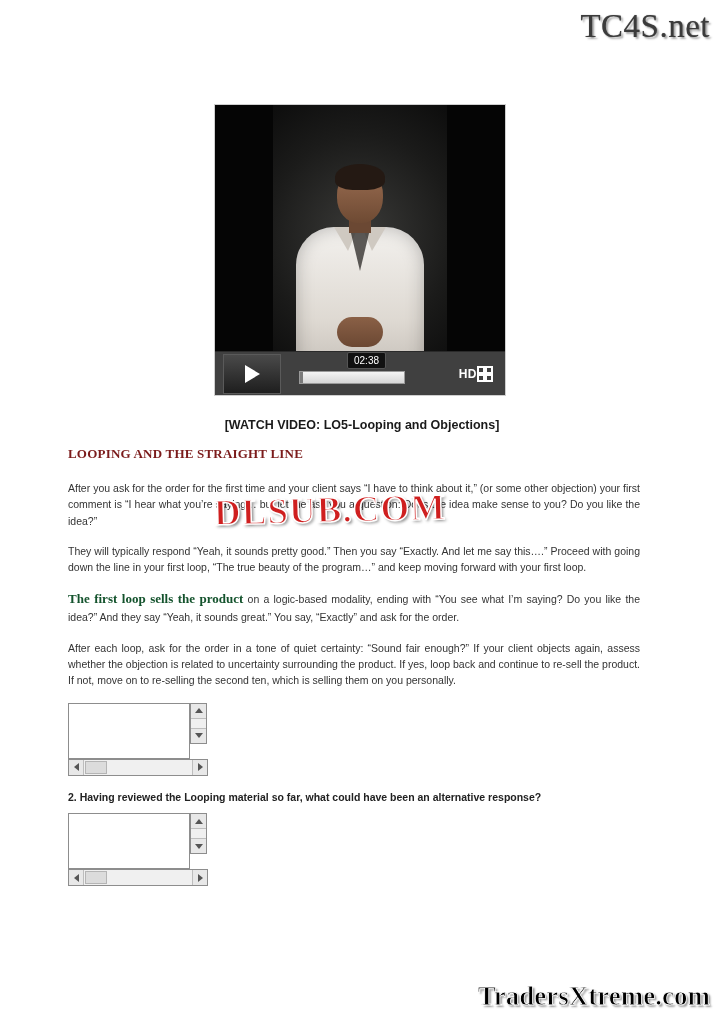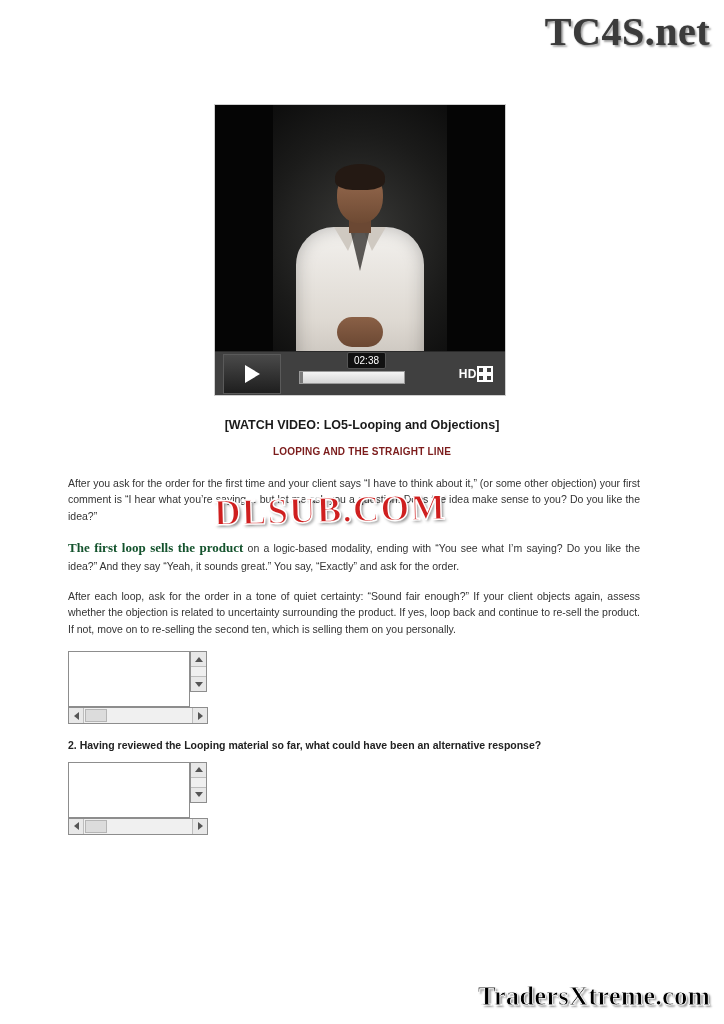--- a/index.html
+++ b/index.html
@@ -14,22 +14,22 @@
     font-family: "Liberation Sans", sans-serif;
     overflow: hidden;
   }
 
   
   .top-logo {
     position: absolute;
     top: 8px;
     right: 14px;
     font-family: "Liberation Serif", serif;
-    font-size: 40px;
-    font-weight: bold;
+    font-size: 33px;
+    font-weight: normal;
     letter-spacing: 0.5px;
     color: #3b3b3b;
     text-shadow: 2px 2px 2px rgba(0,0,0,0.35), 0 0 1px #888;
   }
 
   
   .video-wrap {
     position: absolute;
     left: 214px;
     top: 104px;
@@ -243,25 +243,24 @@
     width: 588px;
   }
   .watch-title {
     text-align: center;
     font-size: 12.5px;
     font-weight: bold;
     color: #1a1a1a;
     margin: 0 0 14px 0;
   }
   .section-title {
-    text-align: center;
-    font-size: 10px;
+    font-size: 13px;
     font-weight: bold;
     color: #7b1b1b;
-    font-family: Liberation Sans, sans-serif;
+    font-family: Liberation Serif, serif;
     margin: 0 0 18px 0;
     letter-spacing: 0.2px;
   }
   p.body {
     font-size: 10.5px;
     line-height: 1.55;
     color: #333;
     margin: 0 16px 14px 0;
     text-align: justify;
   }
@@ -408,20 +407,21 @@
     </div>
   </div>
 </div>
 
 <div class="content">
 
   <div class="watch-title">[WATCH VIDEO: LO5-Looping and Objections]</div>
   <div class="section-title">LOOPING AND THE STRAIGHT LINE</div>
 
   <p class="body">After you ask for the order for the first time and your client says “I have to think about it,” (or some other objection) your first comment is “I hear what you’re saying… but let me ask you a question: Does the idea make sense to you? Do you like the idea?”</p>
+  <p class="body">They will typically respond “Yeah, it sounds pretty good.” Then you say “Exactly. And let me say this….” Proceed with going down the line in your first loop, “The true beauty of the program…” and keep moving forward with your first loop.</p>
 
   <p class="body"><span class="lead">The first loop sells the product</span><span> on a logic-based modality, ending with “You see what I’m saying? Do you like the idea?” And they say “Yeah, it sounds great.” You say, “Exactly” and ask for the order.</span></p>
 
   <p class="body">After each loop, ask for the order in a tone of quiet certainty: “Sound fair enough?” If your client objects again, assess whether the objection is related to uncertainty surrounding the product. If yes, loop back and continue to re-sell the product. If not, move on to re-selling the second ten, which is selling them on you personally.</p>
 
   <div class="answer-box">
     <div class="vscroll">
       <div class="arrow-btn v-up">
           <div class="tri tri-up"></div>
         </div>

